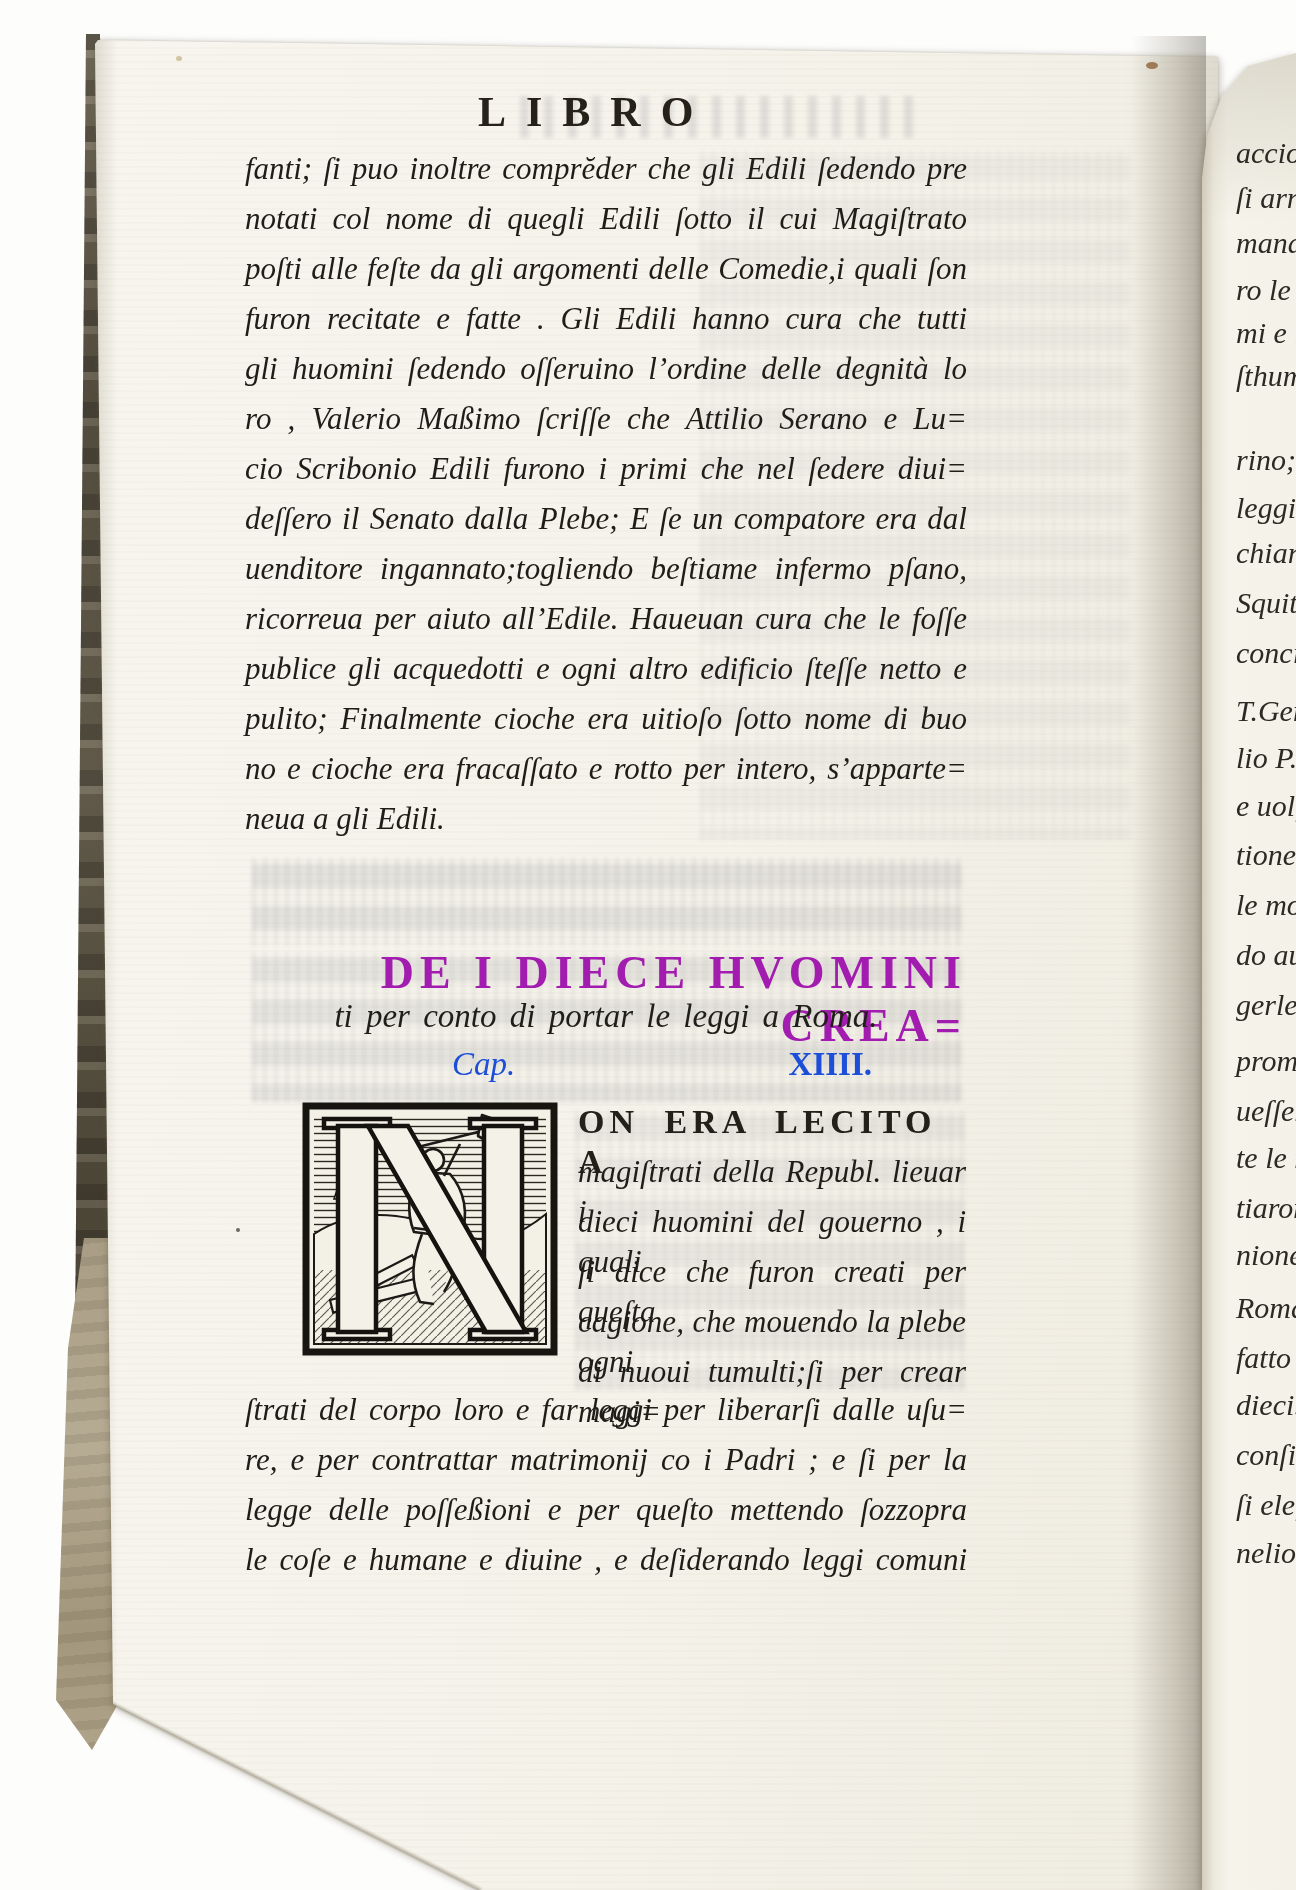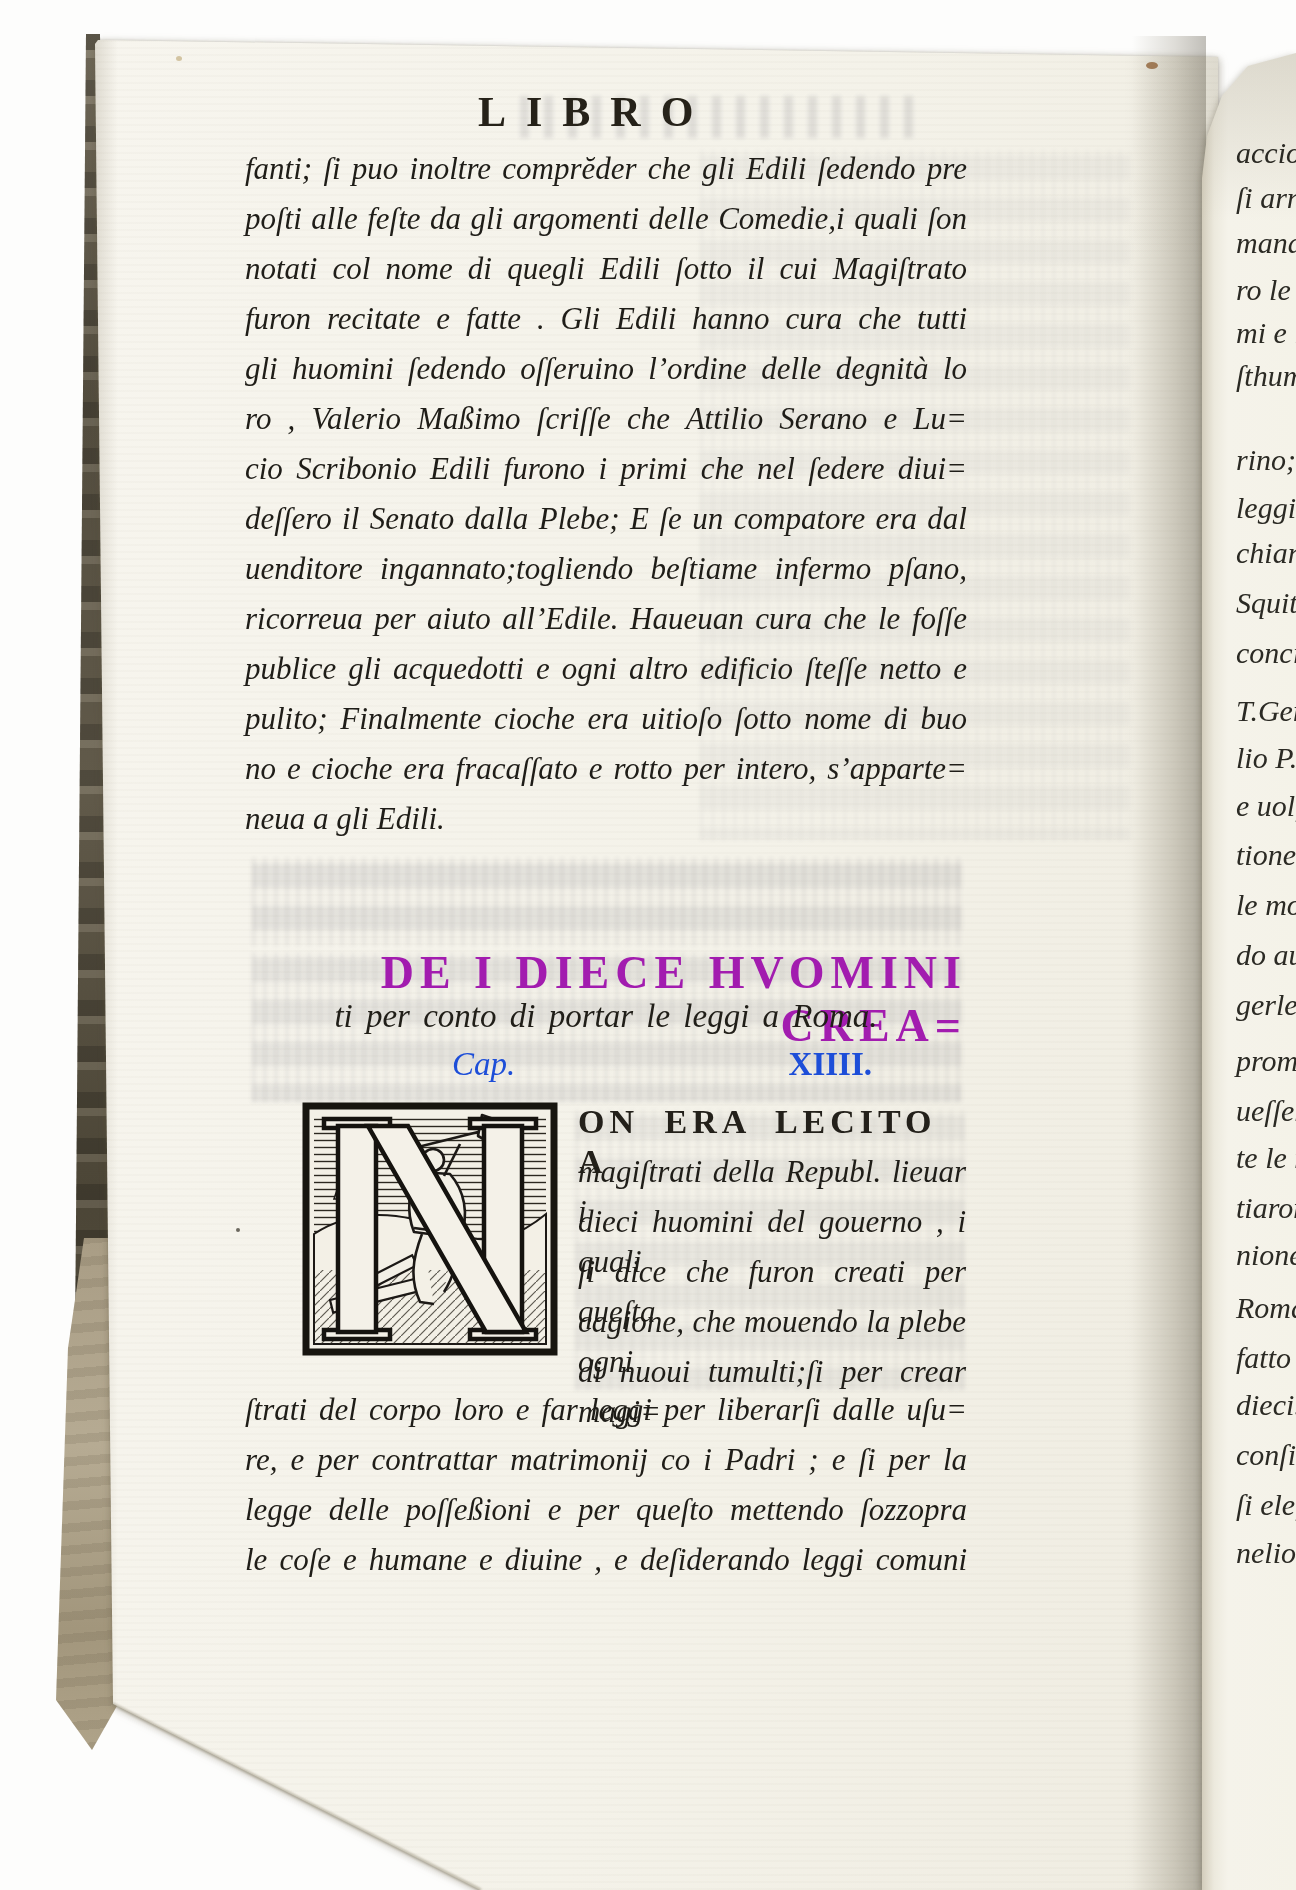--- a/index.html
+++ b/index.html
@@ -100,22 +100,22 @@
   <div class="ghost g-head"></div>
   <div class="ghost g-col"></div>
   <div class="ghost g-mid"></div>
   <div class="ghost g-title"></div>
   <div class="ghost g-beside"></div>
 
   <div class="header-row">LIBRO</div>
 
   <div class="para p1">
     <div class="ln">fanti; ſi puo inoltre comprĕder che gli Edili ſedendo pre</div>
+    <div class="ln">notati col nome di quegli Edili ſotto il cui Magiſtrato</div>
     <div class="ln">poſti alle feſte da gli argomenti delle Comedie,i quali ſon</div>
-    <div class="ln">notati col nome di quegli Edili ſotto il cui Magiſtrato</div>
     <div class="ln">furon recitate e fatte .  Gli Edili hanno cura che tutti</div>
     <div class="ln">gli huomini ſedendo oſſeruino l’ordine  delle degnità lo</div>
     <div class="ln">ro , Valerio Maßimo ſcriſſe che Attilio Serano e Lu=</div>
     <div class="ln">cio Scribonio Edili furono i primi che nel ſedere diui=</div>
     <div class="ln">deſſero il Senato dalla Plebe; E ſe un compatore era dal</div>
     <div class="ln">uenditore ingannato;togliendo beſtiame infermo pſano,</div>
     <div class="ln">ricorreua per aiuto all’Edile. Haueuan cura che le foſſe</div>
     <div class="ln">publice gli acquedotti e ogni altro edificio ſteſſe netto e</div>
     <div class="ln">pulito; Finalmente cioche era uitioſo ſotto nome di buo</div>
     <div class="ln">no e cioche era fracaſſato e rotto per intero, s’apparte=</div>

